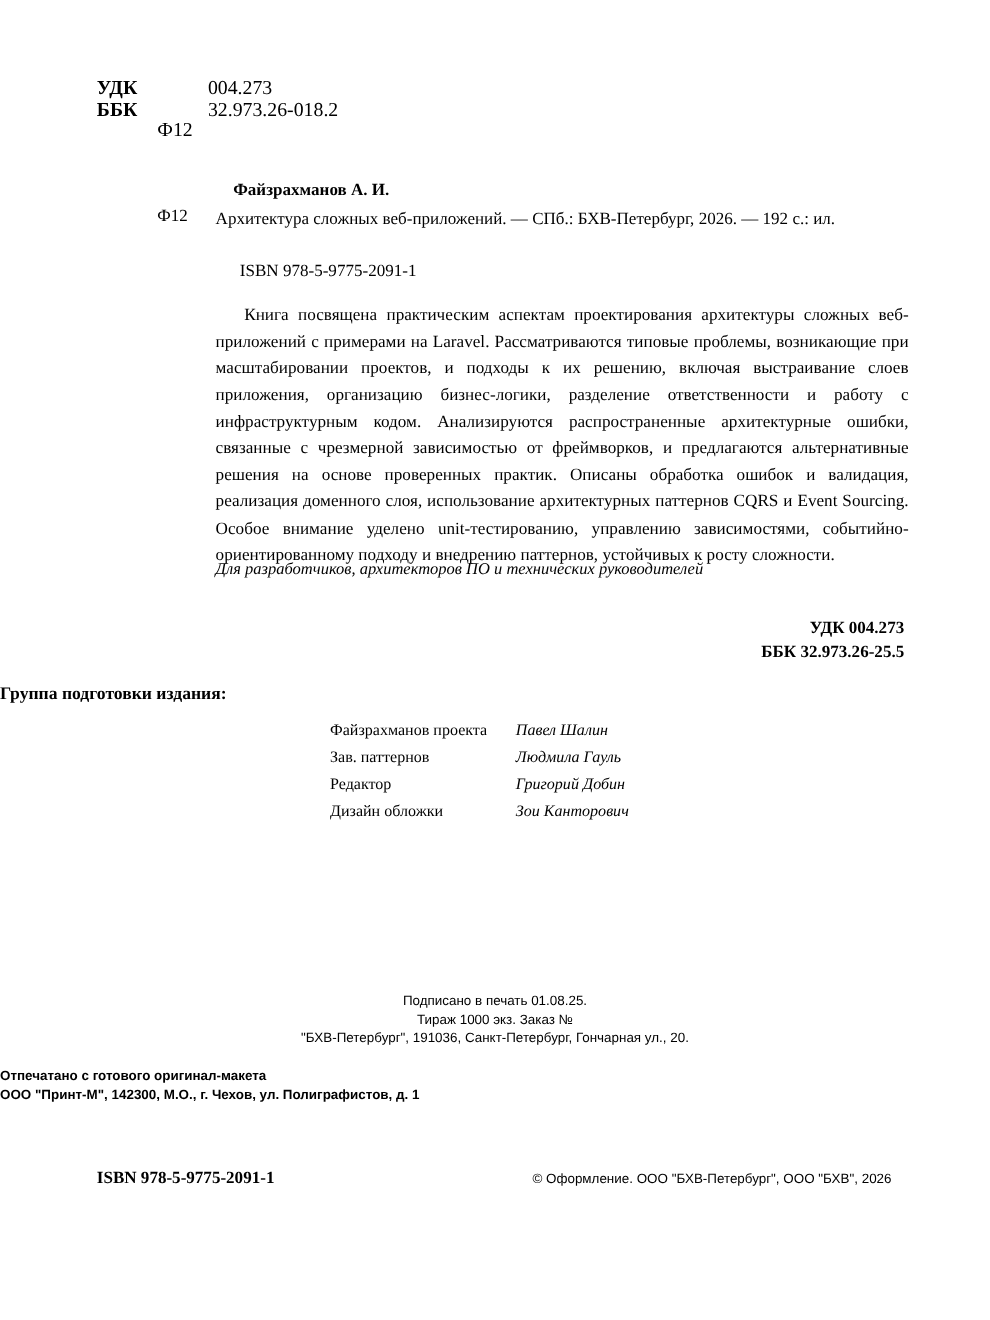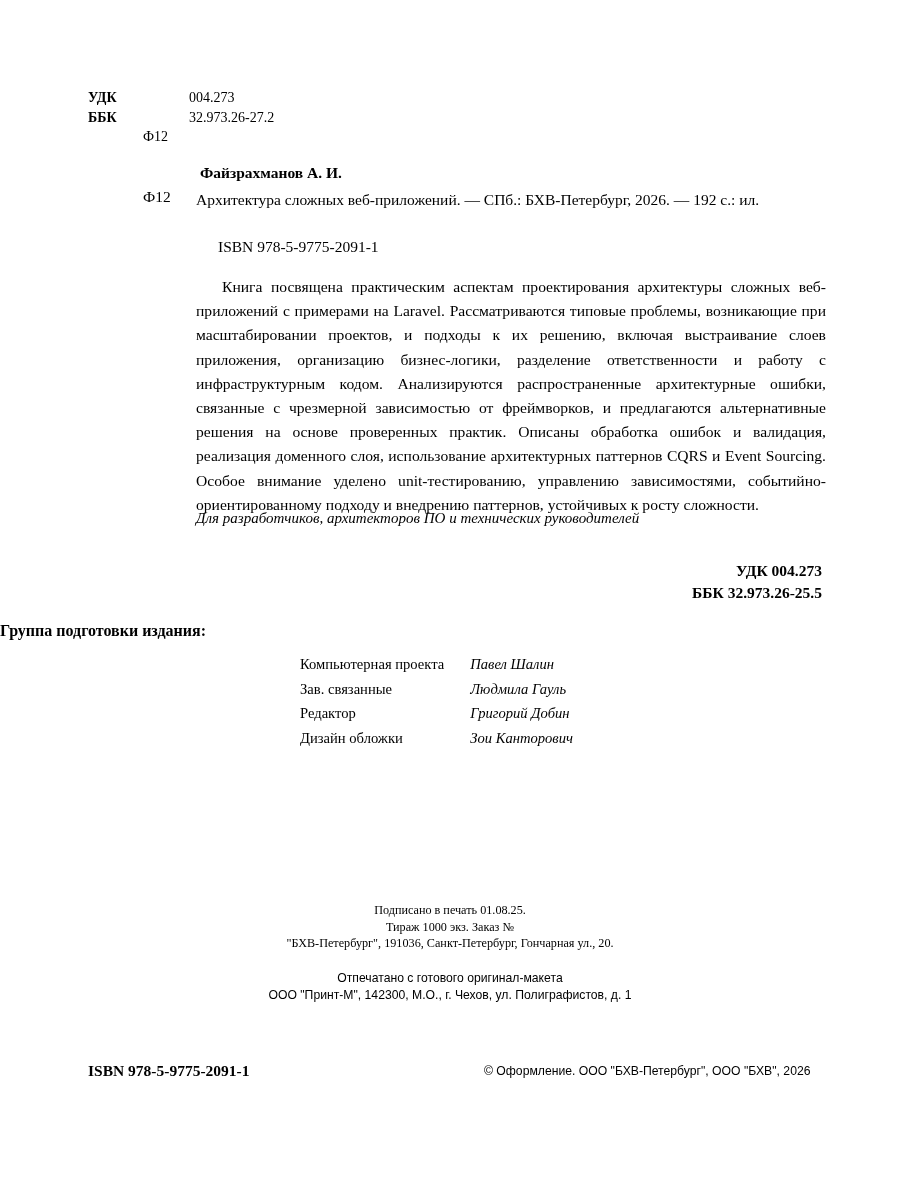--- a/index.html
+++ b/index.html
@@ -19,43 +19,43 @@
     position: absolute;
     left: 0; top: 0;
     width: 900px;
     height: 1200px;
   }
 
   
   .codes {
     position: absolute;
     left: 88px;
-    top: 88px;
-    font-size: 14px;
+    top: 70px;
+    font-size: 18px;
     line-height: 19.5px;
   }
   .codes-row {
     display: flex;
   }
   .codes-label {
     width: 55px;
     font-weight: bold;
   }
   .codes-val {
     white-space: nowrap;
     margin-left: 46px;
   }
   .codes-third {
     margin-left: 55px;
   }
 
   
   .author {
     position: absolute;
-    left: 200px;
+    left: 212px;
     top: 164px;
     font-size: 15.5px;
     font-weight: bold;
   }
   .fcode {
     position: absolute;
     left: 143px;
     top: 188px;
     font-size: 15.5px;
   }
@@ -139,33 +139,34 @@
     white-space: nowrap;
   }
 
   
   .imprint {
     position: absolute;
     left: 0;
     top: 902px;
     width: 900px;
     text-align: center;
-    font-family: Liberation Serif, serif;
+    font-family: Liberation Sans, sans-serif;
     font-size: 12.2px;
     line-height: 16.6px;
   }
   .imprint-2 {
     position: absolute;
     left: 0;
     top: 970px;
     width: 900px;
-    text-align: center;
+    text-align: left;
     font-family: "Liberation Sans", sans-serif;
     font-size: 12.2px;
     line-height: 16.6px;
+    font-weight: bold;
   }
   .frac {
     font-size: 9.5px;
     vertical-align: super;
   }
   .frac-den {
     font-size: 9.5px;
     vertical-align: sub;
   }
 
@@ -191,21 +192,21 @@
 
 <div class="page">
 
   <div class="codes">
     <div class="codes-row">
       <span class="codes-label">УДК</span>
       <span class="codes-val">004.273</span>
     </div>
     <div class="codes-row">
       <span class="codes-label">ББК</span>
-      <span class="codes-val">32.973.26-27.2</span>
+      <span class="codes-val">32.973.26-018.2</span>
     </div>
     <div class="codes-row">
       <span class="codes-val codes-third">Ф12</span>
     </div>
   </div>
 
   <div class="author">Файзрахманов А. И.</div>
 
   <div class="fcode">Ф12</div>
 
@@ -219,25 +220,25 @@
 
   <div class="codes-right">
     <div>УДК 004.273</div>
     <div>ББК 32.973.26-25.5</div>
   </div>
 
   <div class="credits-title">Группа подготовки издания:</div>
   <table class="credits">
     <tbody>
       <tr>
-        <td class="role">Компьютерная проекта</td>
+        <td class="role">Файзрахманов проекта</td>
         <td class="person">Павел Шалин</td>
       </tr>
       <tr>
-        <td class="role">Зав. связанные</td>
+        <td class="role">Зав. паттернов</td>
         <td class="person">Людмила Гауль</td>
       </tr>
       <tr>
         <td class="role">Редактор</td>
         <td class="person">Григорий Добин</td>
       </tr>
       <tr>
         <td class="role">Дизайн обложки</td>
         <td class="person">Зои Канторович</td>
       </tr>

